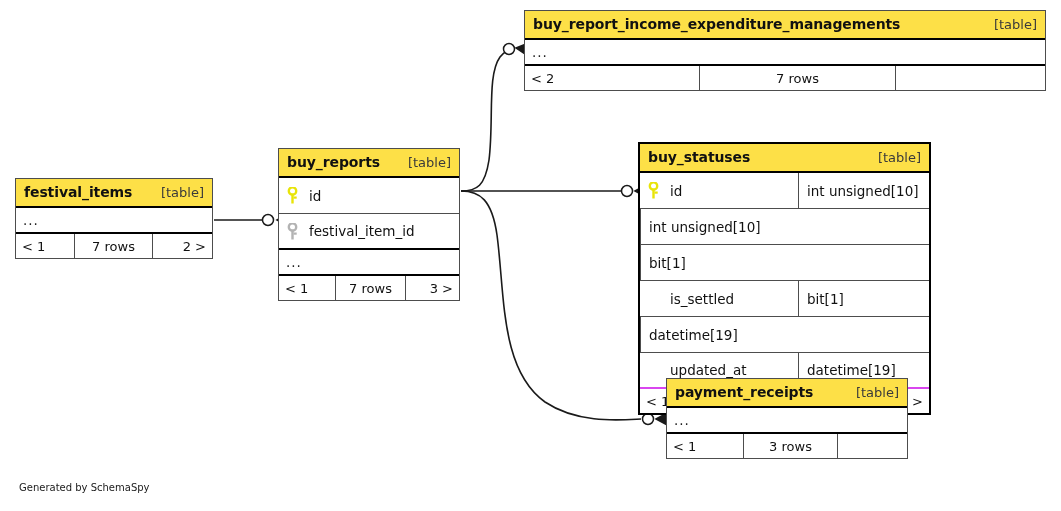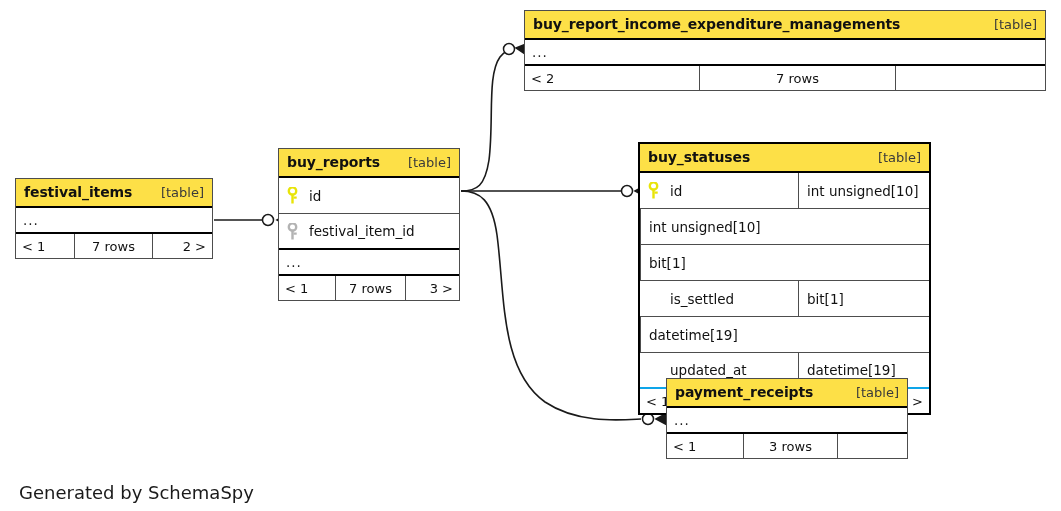--- a/index.html
+++ b/index.html
@@ -134,21 +134,21 @@
   }
   .foot-cell:first-child { border-left: none; }
   .foot-left   { justify-content: flex-start; }
   .foot-center { justify-content: center; }
   .foot-right  { justify-content: flex-end; }
 
   .generated-by {
     position: absolute;
     left: 19px;
     top: 482px;
-    font-size: 18px;
+    font-size: 10px;
     color: #1a1a1a;
     white-space: nowrap;
   }
 </style>
 </head>
 <body>
 
 <div id="canvas">
 
   <svg class="edges" viewBox="0 0 1061 511" width="1061" height="511">
@@ -229,21 +229,21 @@
         <span class="keyslot"></span>
         <span>is_settled</span>
       </div>
       <div class="col-type" style="width:131px;">bit[1]</div>
     </div>
 
     <div class="tbl-row">
       <div class="col-type" style="width:131px;">datetime[19]</div>
     </div>
 
-    <div class="tbl-row" style="border-bottom:2px solid #0ea5e9;gap:12px;">
+    <div class="tbl-row" style="border-bottom:2px solid #d946ef;gap:12px;">
       <div class="col-name">
         <span class="keyslot"></span>
         <span>updated_at</span>
       </div>
       <div class="col-type" style="width:131px;">datetime[19]</div>
     </div>
 
     <div class="tbl-footer">
       <div class="foot-cell foot-left" style="width:92px;">&lt; 1</div>
       <div class="foot-cell foot-center" style="width:105px;">7 rows</div>

